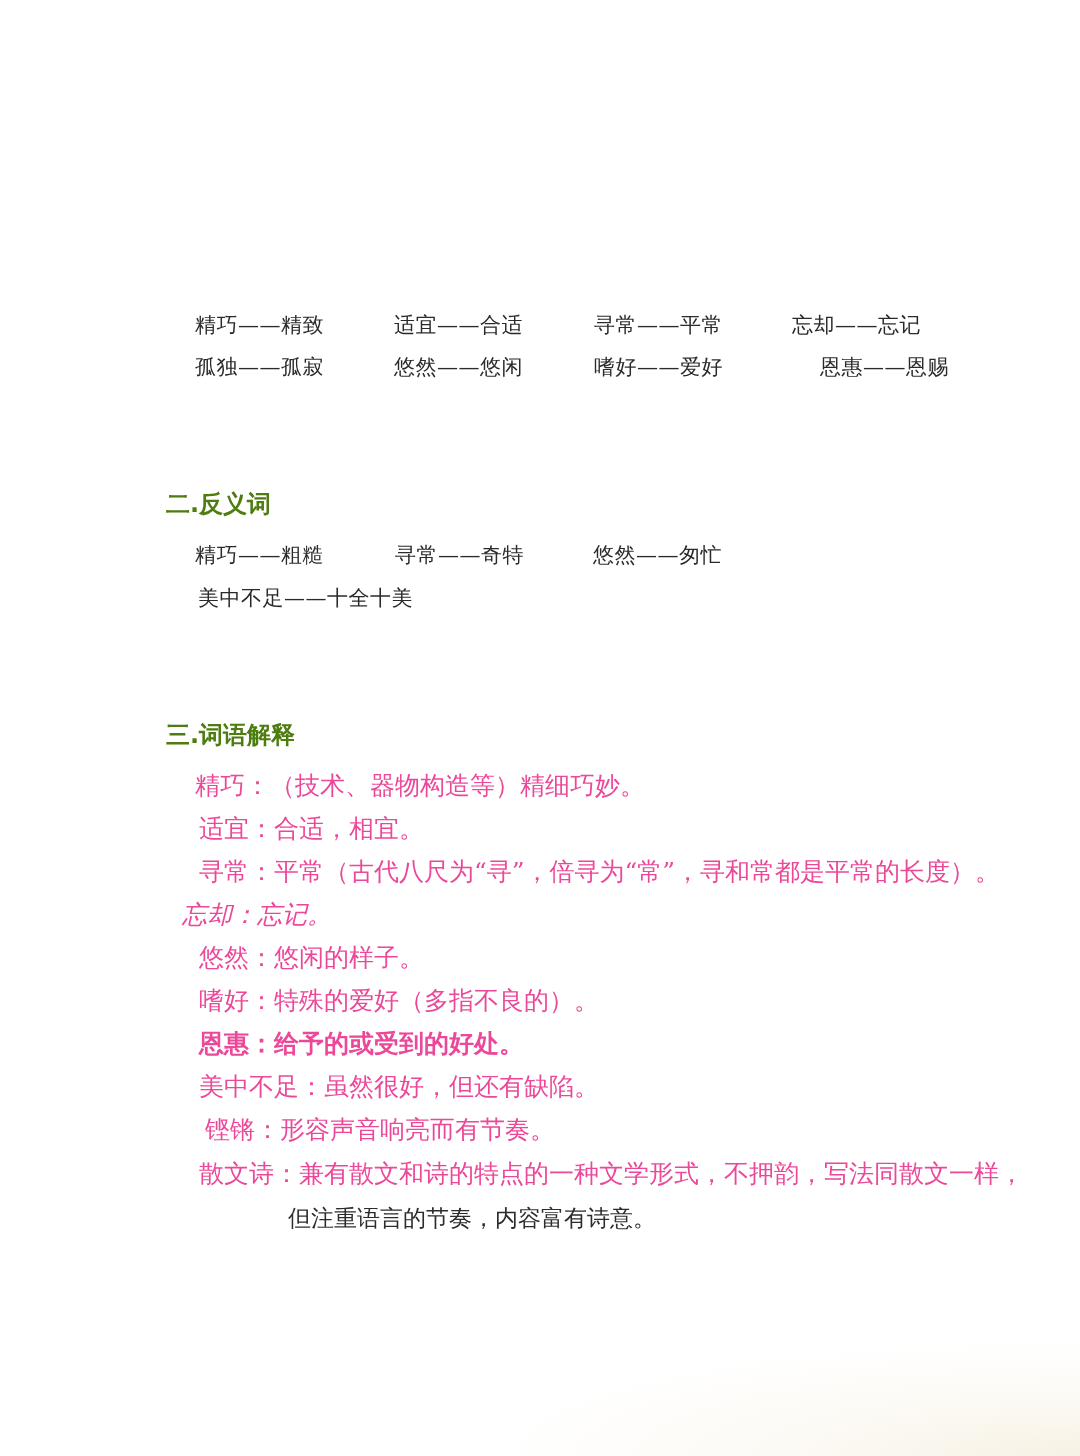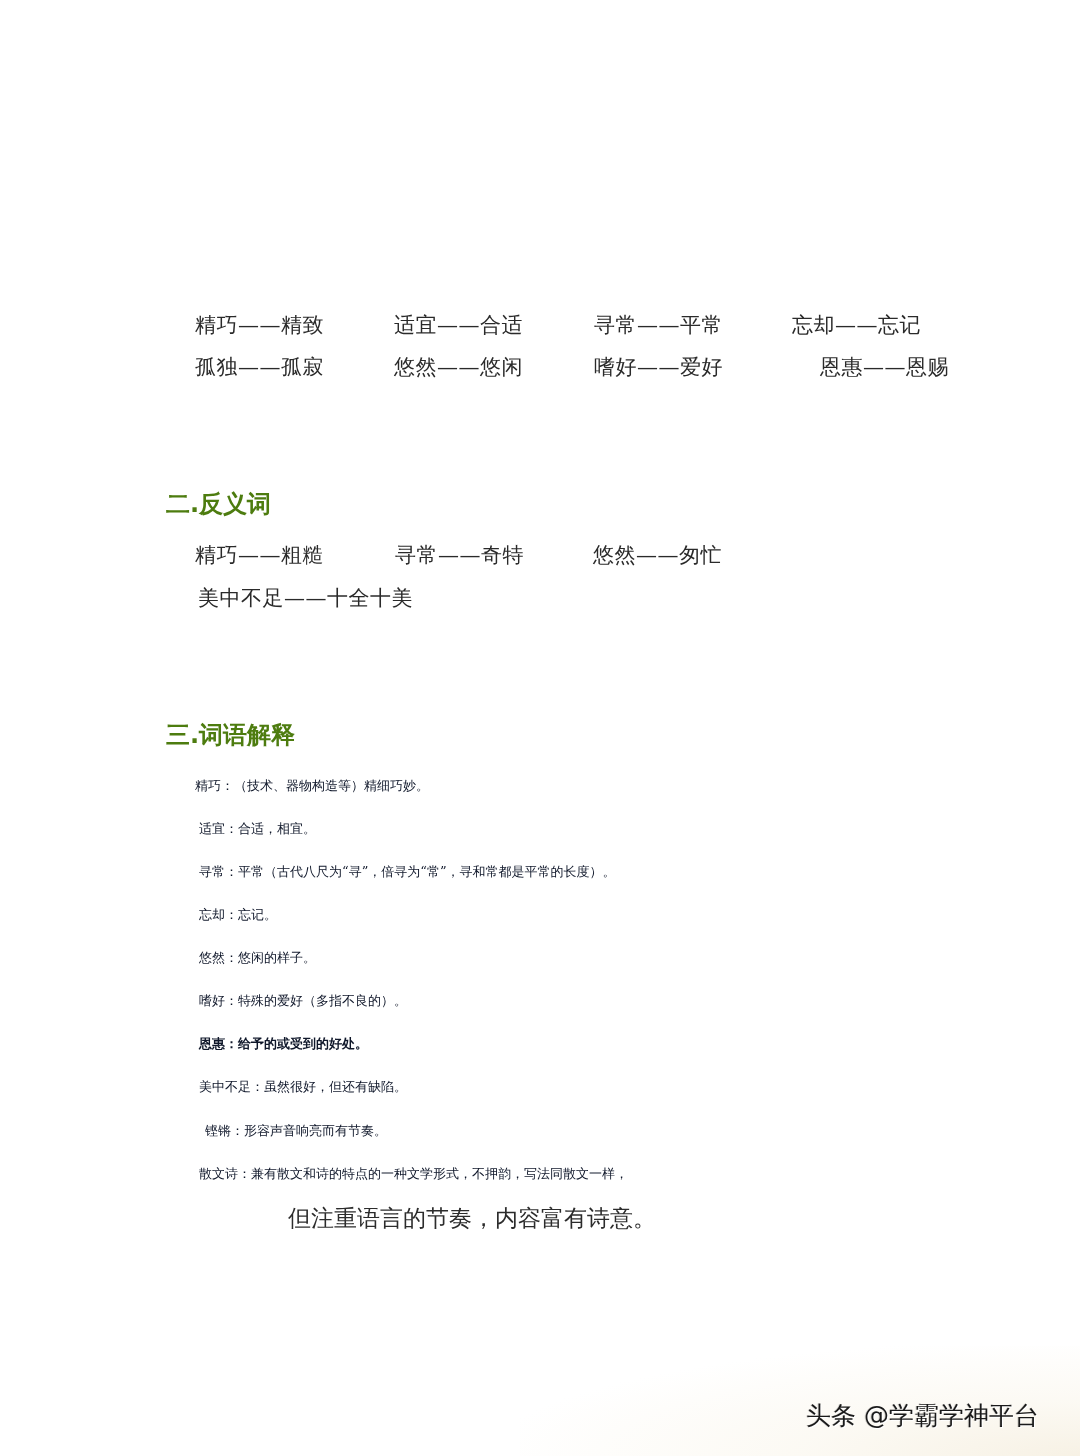--- a/index.html
+++ b/index.html
@@ -43,24 +43,24 @@
       left: 166px;
       font-family: "DejaVu Sans", "Liberation Sans", sans-serif;
       font-weight: bold;
       font-size: 24px;
       line-height: 28px;
       color: #4d7c0f;
       white-space: nowrap;
     }
     .def {
       position: absolute;
-      font-size: 13px;
+      font-size: 25px;
       line-height: 24px;
       white-space: nowrap;
-      color: #0f172a;
+      color: #ec4899;
     }
     .def .term { display: inline; }
     .def .colon { display: inline; }
     .def .meaning { display: inline; }
     .def-cont {
       position: absolute;
       font-size: 23px;
       line-height: 24px;
       white-space: nowrap;
       color: #2c2c2c;
@@ -115,21 +115,21 @@
 
     <div class="def" style="left:195px; top:774px;">
       <span class="term">精巧</span><span class="colon">：</span><span class="meaning">（技术、器物构造等）精细巧妙。</span>
     </div>
     <div class="def" style="left:199px; top:817px;">
       <span class="term">适宜</span><span class="colon">：</span><span class="meaning">合适，相宜。</span>
     </div>
     <div class="def" style="left:199px; top:860px;">
       <span class="term">寻常</span><span class="colon">：</span><span class="meaning">平常（古代八尺为“寻”，倍寻为“常”，寻和常都是平常的长度）。</span>
     </div>
-    <div class="def" style="left:199px; top:903px;">
+    <div class="def" style="left:182px; top:903px;font-style:italic;">
       <span class="term">忘却</span><span class="colon">：</span><span class="meaning">忘记。</span>
     </div>
     <div class="def" style="left:199px; top:946px;">
       <span class="term">悠然</span><span class="colon">：</span><span class="meaning">悠闲的样子。</span>
     </div>
     <div class="def" style="left:199px; top:989px;">
       <span class="term">嗜好</span><span class="colon">：</span><span class="meaning">特殊的爱好（多指不良的）。</span>
     </div>
     <div class="def" style="left:199px; top:1032px;font-weight:bold;">
       <span class="term">恩惠</span><span class="colon">：</span><span class="meaning">给予的或受到的好处。</span>
@@ -139,14 +139,13 @@
     </div>
     <div class="def" style="left:205px; top:1120px;font-family:Liberation Mono, monospace;">
       <span class="term">铿锵</span><span class="colon">：</span><span class="meaning">形容声音响亮而有节奏。</span>
     </div>
     <div class="def" style="left:199px; top:1162px;">
       <span class="term">散文诗</span><span class="colon">：</span><span class="meaning">兼有散文和诗的特点的一种文学形式，不押韵，写法同散文一样，</span>
     </div>
     <div class="def-cont" style="left:288px; top:1206px;">但注重语言的节奏，内容富有诗意。</div>
   </div>
 
-  <div class="watermark">头条 @学霸学神平台</div>
 </div>
 
 </body></html>

